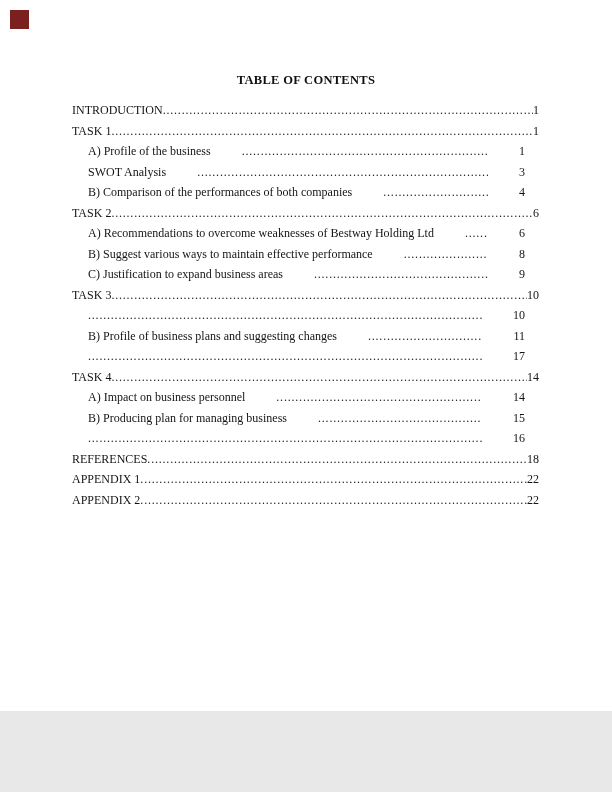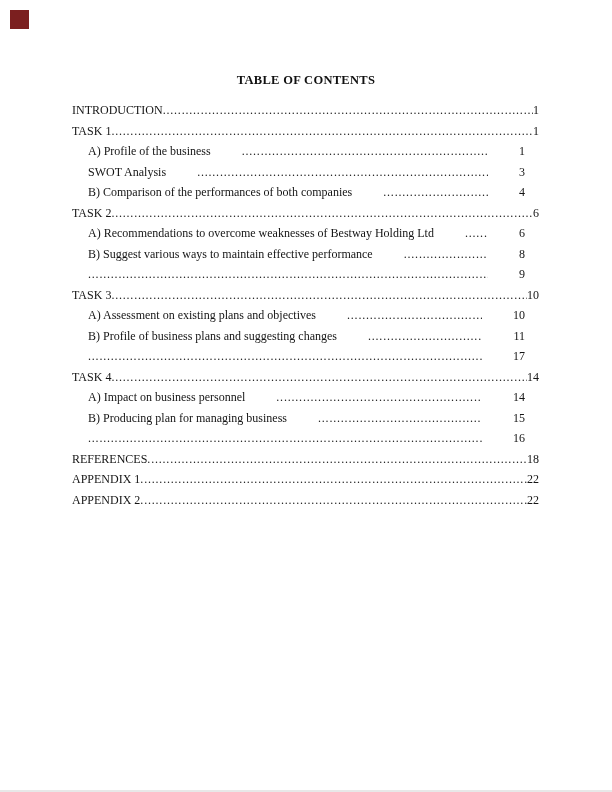--- a/index.html
+++ b/index.html
@@ -1,19 +1,19 @@
 <!DOCTYPE html>
 <html><head>
 <meta charset="utf-8">
 <style>
   html, body { margin: 0; padding: 0; background: #e8e8e8; }
   .page {
     position: relative;
     width: 612px;
-    height: 790px;
+    height: 711px;
     margin: 0 auto;
     background: #ffffff;
     font-family: "Liberation Serif", "DejaVu Serif", serif;
     color: #141414;
     overflow: hidden;
   }
   .logo-square {
     position: absolute;
     left: 10px;
     top: 10px;
@@ -103,30 +103,30 @@
     <span class="toc-label">A) Recommendations to overcome weaknesses of Bestway Holding Ltd</span>
     <span class="toc-dots"></span>
     <span class="toc-page">6</span>
   </div>
       <div class="toc-row level-1">
     <span class="toc-label">B) Suggest various ways to maintain effective performance</span>
     <span class="toc-dots"></span>
     <span class="toc-page">8</span>
   </div>
       <div class="toc-row level-1">
+    <span class="toc-label">C) Justification to expand business areas </span>
     <span class="toc-dots"></span>
     <span class="toc-page">9</span>
   </div>
       <div class="toc-row level-0">
     <span class="toc-label">TASK 3</span>
     <span class="toc-dots"></span>
     <span class="toc-page">10</span>
   </div>
       <div class="toc-row level-1">
-    <span class="toc-label">A) Assessment on existing plans and objectives</span>
     <span class="toc-dots"></span>
     <span class="toc-page">10</span>
   </div>
       <div class="toc-row level-1">
     <span class="toc-label">B) Profile of business plans and suggesting changes</span>
     <span class="toc-dots"></span>
     <span class="toc-page">11</span>
   </div>
       <div class="toc-row level-1">
     <span class="toc-dots"></span>

